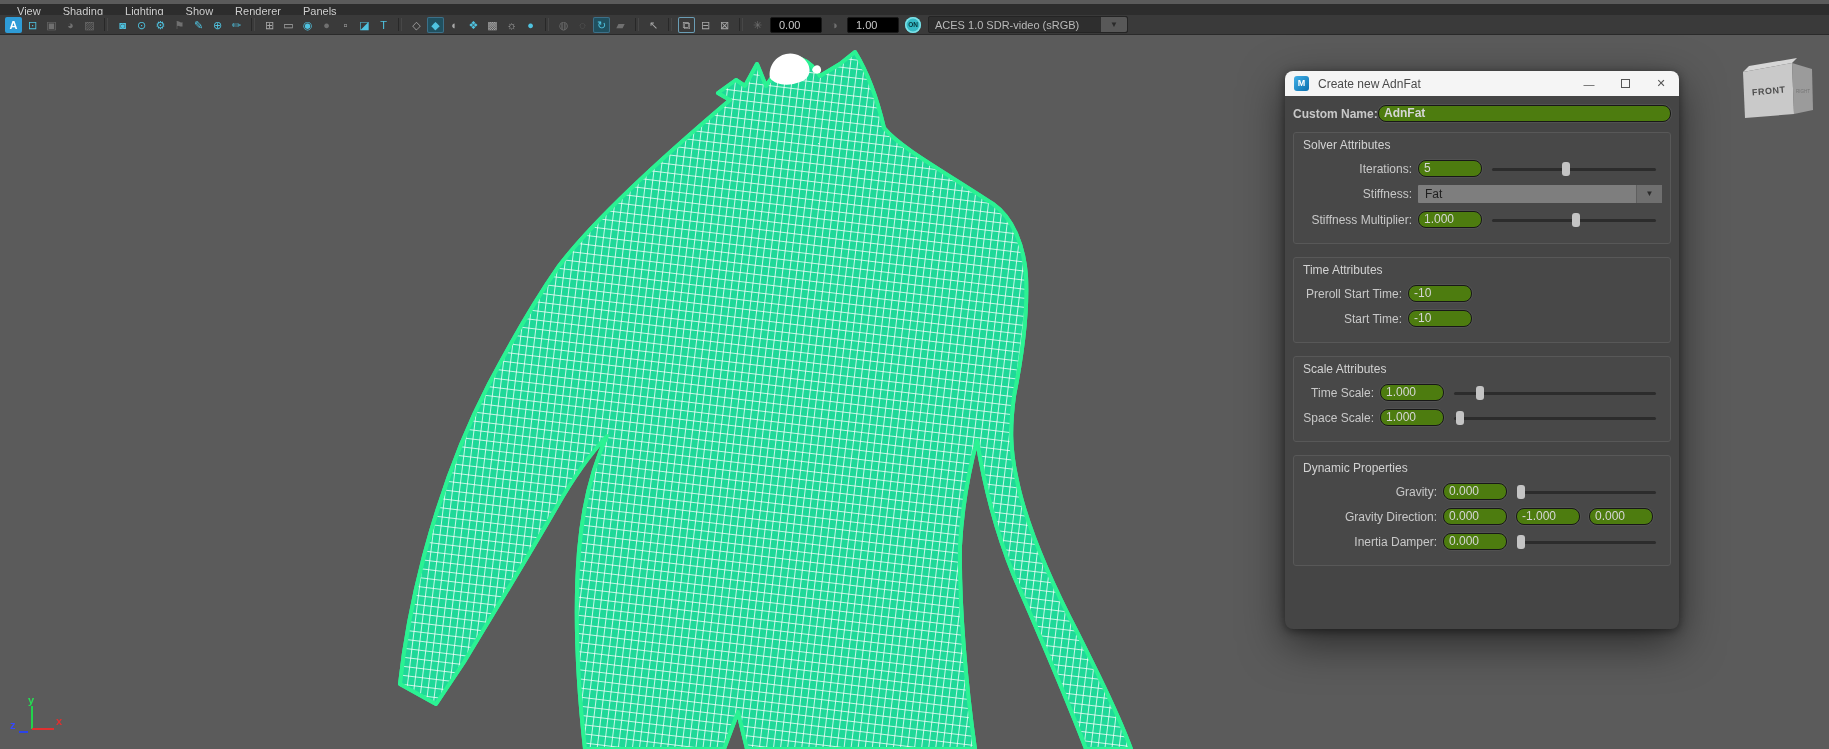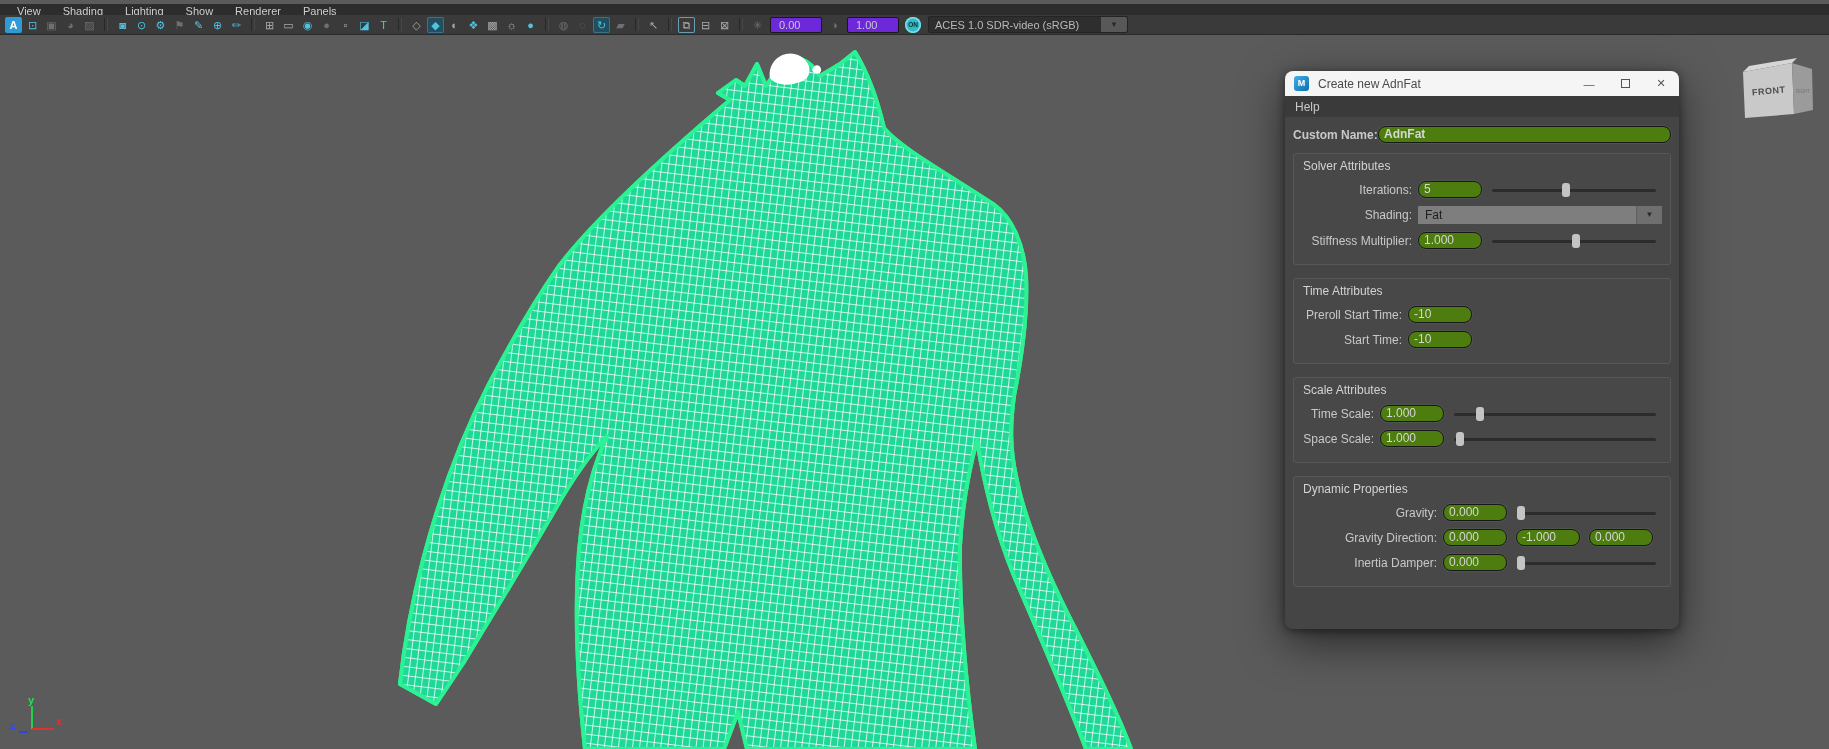--- a/index.html
+++ b/index.html
@@ -13,21 +13,21 @@
 
   
   .toolbar { position:absolute; left:0; top:15px; width:100%; height:20px; background:#3a3a3a; border-bottom:1px solid #2a2a2a; display:flex; align-items:center; padding-left:4px; z-index:5; }
   .ticon { display:inline-block; width:17px; height:16px; line-height:16px; text-align:center; font-size:11px; color:#a8a8a8; margin:0 1px; border-radius:2px; cursor:default; }
   .ticon.teal { color:#4fc3e0; }
   .ticon.dim  { color:#707070; }
   .ticon.active-blue { background:#2e9bd6; color:#fff; font-weight:bold; }
   .ticon.active-teal { background:#20505f; color:#4fc3e0; box-shadow:inset 0 0 0 1px #3d7089; }
   .ticon.boxed { box-shadow:inset 0 0 0 1px #6a9db5; }
   .tsep { display:inline-block; width:4px; height:13px; margin:0 5px; border-left:1px solid #282828; border-right:1px solid #474747; }
-  .tfield { background:#6d28d9; border:1px solid #181818; color:#c9c9c9; font-size:11px; height:16px; line-height:14px; padding:0 8px; border-radius:2px; min-width:52px; margin:0 3px; }
+  .tfield { background:#000000; border:1px solid #181818; color:#c9c9c9; font-size:11px; height:16px; line-height:14px; padding:0 8px; border-radius:2px; min-width:52px; margin:0 3px; }
   .on-badge { width:16px; height:16px; border-radius:50%; background:#35b9c4; color:#06343a; font-size:6.5px; font-weight:bold; text-align:center; line-height:16px; margin:0 3px; box-shadow:inset 0 0 0 1.5px #7fdfe6; }
   .cs-dropdown { display:flex; align-items:center; background:#2e2e2e; border:1px solid #242424; height:17px; margin-left:4px; width:200px; border-radius:2px; }
   .cs-value { flex:1; color:#b9b9b9; font-size:11px; padding:0 6px; white-space:nowrap; }
   .cs-btn { width:26px; height:100%; background:#585858; color:#2a2a2a; font-size:8px; text-align:center; line-height:16px; border-radius:0 2px 2px 0; }
 
   
   .viewport { position:absolute; left:0; top:36px; width:1829px; height:713px; background:#5b5b5b; }
   .mesh-svg { position:absolute; left:0; top:0; }
 
   
@@ -199,42 +199,39 @@
     <div class="titlebar">
       <span class="maya-badge">M</span>
       <span class="dlg-title">Create new AdnFat</span>
       <span class="tb-btn">—</span>
       <span class="tb-btn">
           <span class="max-box"></span>
         </span>
       <span class="tb-btn">✕</span>
     </div>
 
-    <div class="dlg-menubar">
-      <span class="dlg-menuitem">Help</span>
-    </div>
 
     <div class="content">
 
       <div class="cn-row">
         <span class="lbl">Custom Name:</span>
         <span class="field grow">AdnFat</span>
       </div>
 
       <div class="group sec-solver">
         <div class="gtitle">Solver Attributes</div>
         <div class="frow">
           <span class="lbl">Iterations:</span>
           <span class="field w58">5</span>
           <span class="slider">
               <span class="handle" style="left: 45%;"></span>
             </span>
         </div>
         <div class="frow">
-          <span class="lbl">Shading:</span>
+          <span class="lbl">Stiffness:</span>
           <span class="dropdown">
             <span class="dd-text">Fat</span>
             <span class="dd-arrow">▼</span>
           </span>
         </div>
         <div class="frow">
           <span class="lbl">Stiffness Multiplier:</span>
           <span class="field w58">1.000</span>
           <span class="slider">
               <span class="handle" style="left: 51%;"></span>

